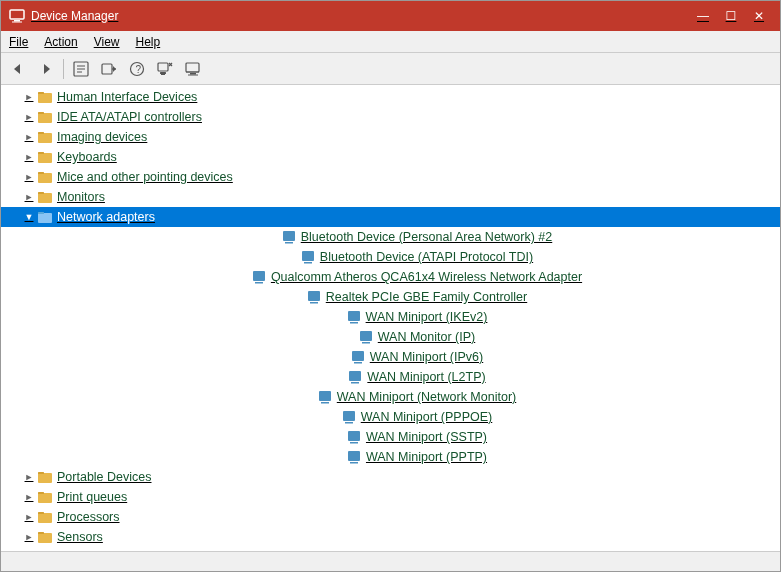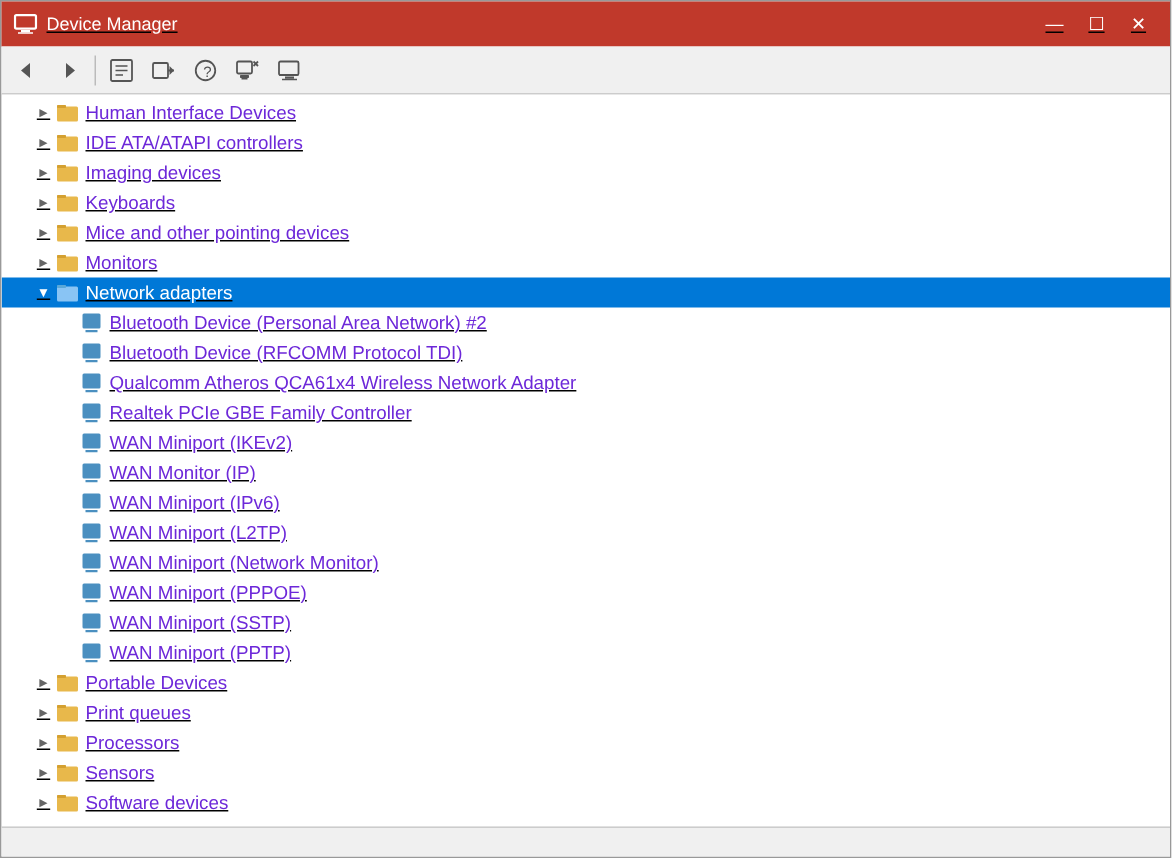--- a/index.html
+++ b/index.html
@@ -140,24 +140,24 @@
       width: 16px;
       height: 16px;
       margin-right: 4px;
       display: flex;
       align-items: center;
       justify-content: center;
       flex-shrink: 0;
     }
     .item-label {
       font-size: 12.5px;
-      color: #6d28d9;
+      color: #14532d;
     }
     .indent1 { padding-left: 20px; }
-    .indent2 { padding-left: 36px; }
+    .indent2 { padding-left: 36px; justify-content: center; }
     .status-bar {
       height: 20px;
       background: #f0f0f0;
       border-top: 1px solid #ccc;
       display: flex;
       align-items: center;
       padding: 0 4px;
       flex-shrink: 0;
     }
   </style>
@@ -176,20 +176,26 @@
       </svg>
       <span class="title-bar-title">Device Manager</span>
     </div>
     <div class="title-bar-controls">
       <button class="title-btn">—</button>
       <button class="title-btn">☐</button>
       <button class="title-btn close">✕</button>
     </div>
   </div>
 
+  <div class="menu-bar">
+    <div class="menu-item">File</div>
+    <div class="menu-item">Action</div>
+    <div class="menu-item">View</div>
+    <div class="menu-item">Help</div>
+  </div>
 
   <div class="toolbar">
     <button class="toolbar-btn">
       <svg width="14" height="14" viewBox="0 0 14 14">
           <polygon points="9,2 3,7 9,12" fill="#555"></polygon>
         </svg>
     </button>
     <button class="toolbar-btn">
       <svg width="14" height="14" viewBox="0 0 14 14">
           <polygon points="5,2 11,7 5,12" fill="#555"></polygon>
@@ -328,21 +334,21 @@
       </div>
 
       <div class="tree-item indent2">
         <span class="expander"></span>
         <span class="item-icon">
           <svg width="16" height="16" viewBox="0 0 16 16">
               <rect x="2" y="2" width="12" height="10" rx="1" fill="#4a8fc0"></rect>
               <rect x="4" y="13" width="8" height="1.5" fill="#4a8fc0"></rect>
             </svg>
         </span>
-        <span class="item-label">Bluetooth Device (RFCOMM Protocol TDI)</span>
+        <span class="item-label">Bluetooth Device (ATAPI Protocol TDI)</span>
       </div>
 
       <div class="tree-item indent2">
         <span class="expander"></span>
         <span class="item-icon">
           <svg width="16" height="16" viewBox="0 0 16 16">
               <rect x="2" y="2" width="12" height="10" rx="1" fill="#4a8fc0"></rect>
               <rect x="4" y="13" width="8" height="1.5" fill="#4a8fc0"></rect>
             </svg>
         </span>

